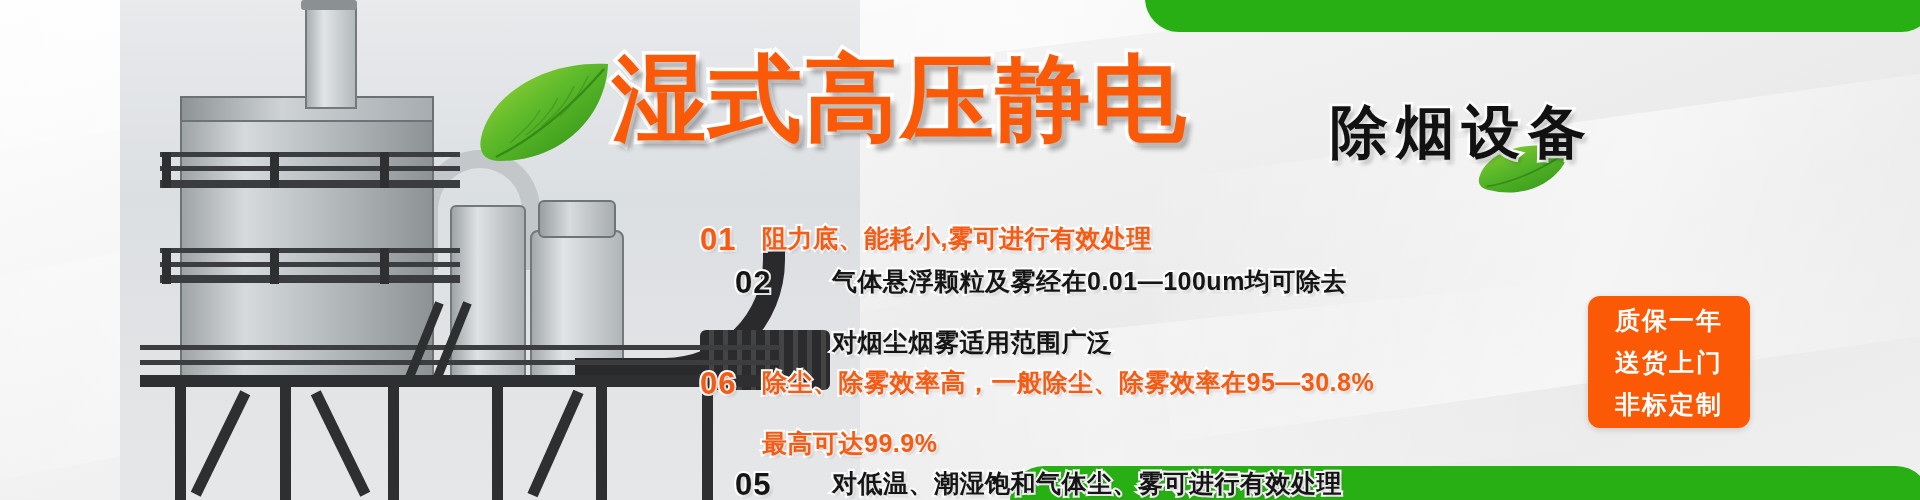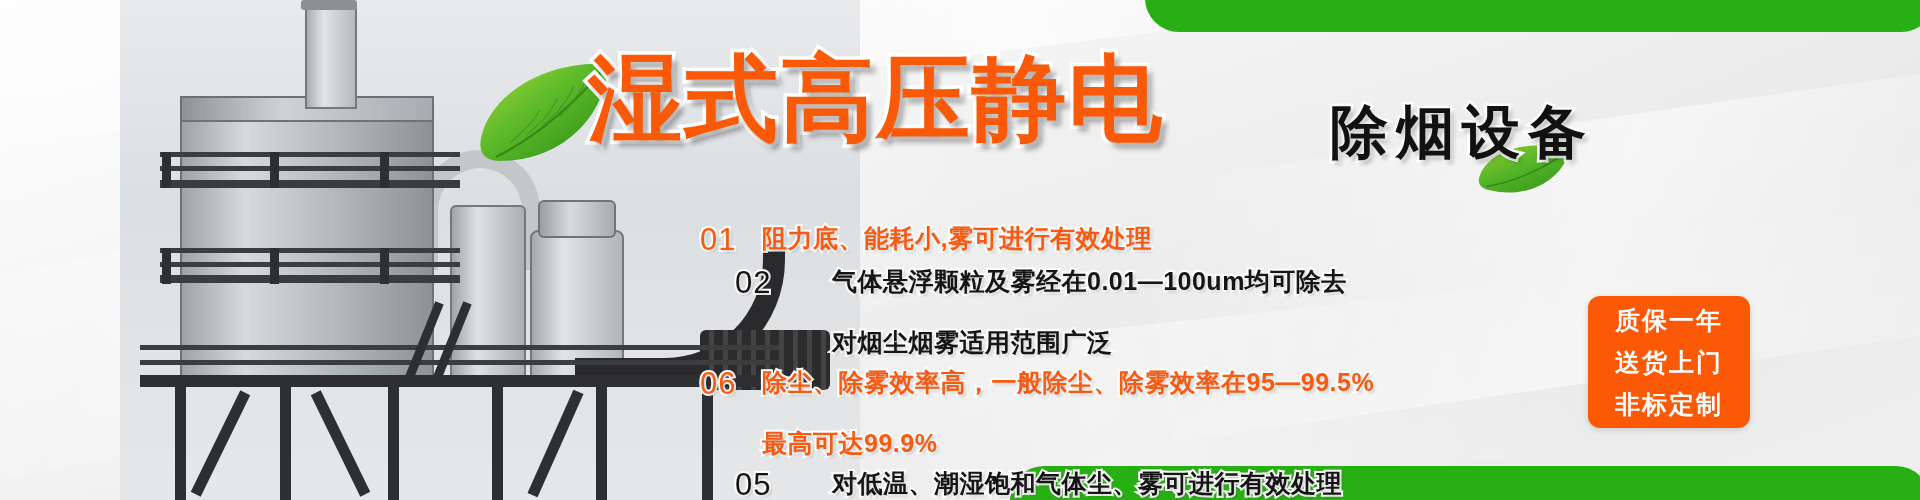--- a/index.html
+++ b/index.html
@@ -55,21 +55,21 @@
   .leg{position:absolute;width:11px;background:#2d2f31;top:387px;height:113px;}
   .rail{position:absolute;height:5px;background:#3b3d3f;}
   .stair{position:absolute;width:9px;background:#2d2f31;}
 
   
   .leaf{position:absolute;}
   .leaf svg{display:block;}
 
   
   .headline{
-    position:absolute;left:588px;top:52px;
+    position:absolute;left:612px;top:52px;
     font-size:94px;line-height:1;font-weight:bold;letter-spacing:2px;
     color:#fa5a07;
     -webkit-text-stroke:7px #ffffff;
     paint-order:stroke fill;
     text-shadow:5px 6px 5px rgba(0,0,0,.30);
     white-space:nowrap;
   }
   .subhead{
     position:absolute;left:1330px;top:103px;
     font-size:58px;line-height:1;font-weight:bold;letter-spacing:8px;
@@ -78,21 +78,21 @@
     paint-order:stroke fill;
     text-shadow:3px 4px 4px rgba(0,0,0,.22);
     white-space:nowrap;
     text-align:center;
   }
 
   
   .features{position:absolute;left:700px;top:222px;width:880px;}
   .feat{position:relative;display:flex;align-items:flex-start;margin-bottom:7px;white-space:nowrap;}
   .feat .num{
-    font-size:31px;font-weight:normal;line-height:36px;letter-spacing:1px;
+    font-size:31px;font-weight:bold;line-height:36px;letter-spacing:1px;
     width:62px;flex:0 0 62px;
     -webkit-text-stroke:4px #ffffff;paint-order:stroke fill;
     text-shadow:2px 2px 3px rgba(0,0,0,.18);
   }
   .feat .txt{
     font-size:25px;font-weight:bold;line-height:33px;letter-spacing:.5px;
     -webkit-text-stroke:4px #ffffff;paint-order:stroke fill;
     text-shadow:2px 2px 3px rgba(0,0,0,.18);
   }
   .feat .txt .l2{display:block;margin-top:28px;}
@@ -220,21 +220,21 @@
       <span class="num">02</span>
       <span class="txt">
         <span>气体悬浮颗粒及雾经在0.01—100um均可除去</span>
         <span class="l2">对烟尘烟雾适用范围广泛</span>
       </span>
     </div>
 
     <div class="feat orange">
       <span class="num">06</span>
       <span class="txt">
-        <span>除尘、除雾效率高，一般除尘、除雾效率在95—99.5%</span>
+        <span>除尘、除雾效率高，一般除尘、除雾效率在95—30.8%</span>
         <span class="l2">最高可达99.9%</span>
       </span>
     </div>
 
     <div class="feat dark">
       <span class="num">05</span>
       <span class="txt">
         <span>对低温、潮湿饱和气体尘、雾可进行有效处理</span>
       </span>
     </div>

